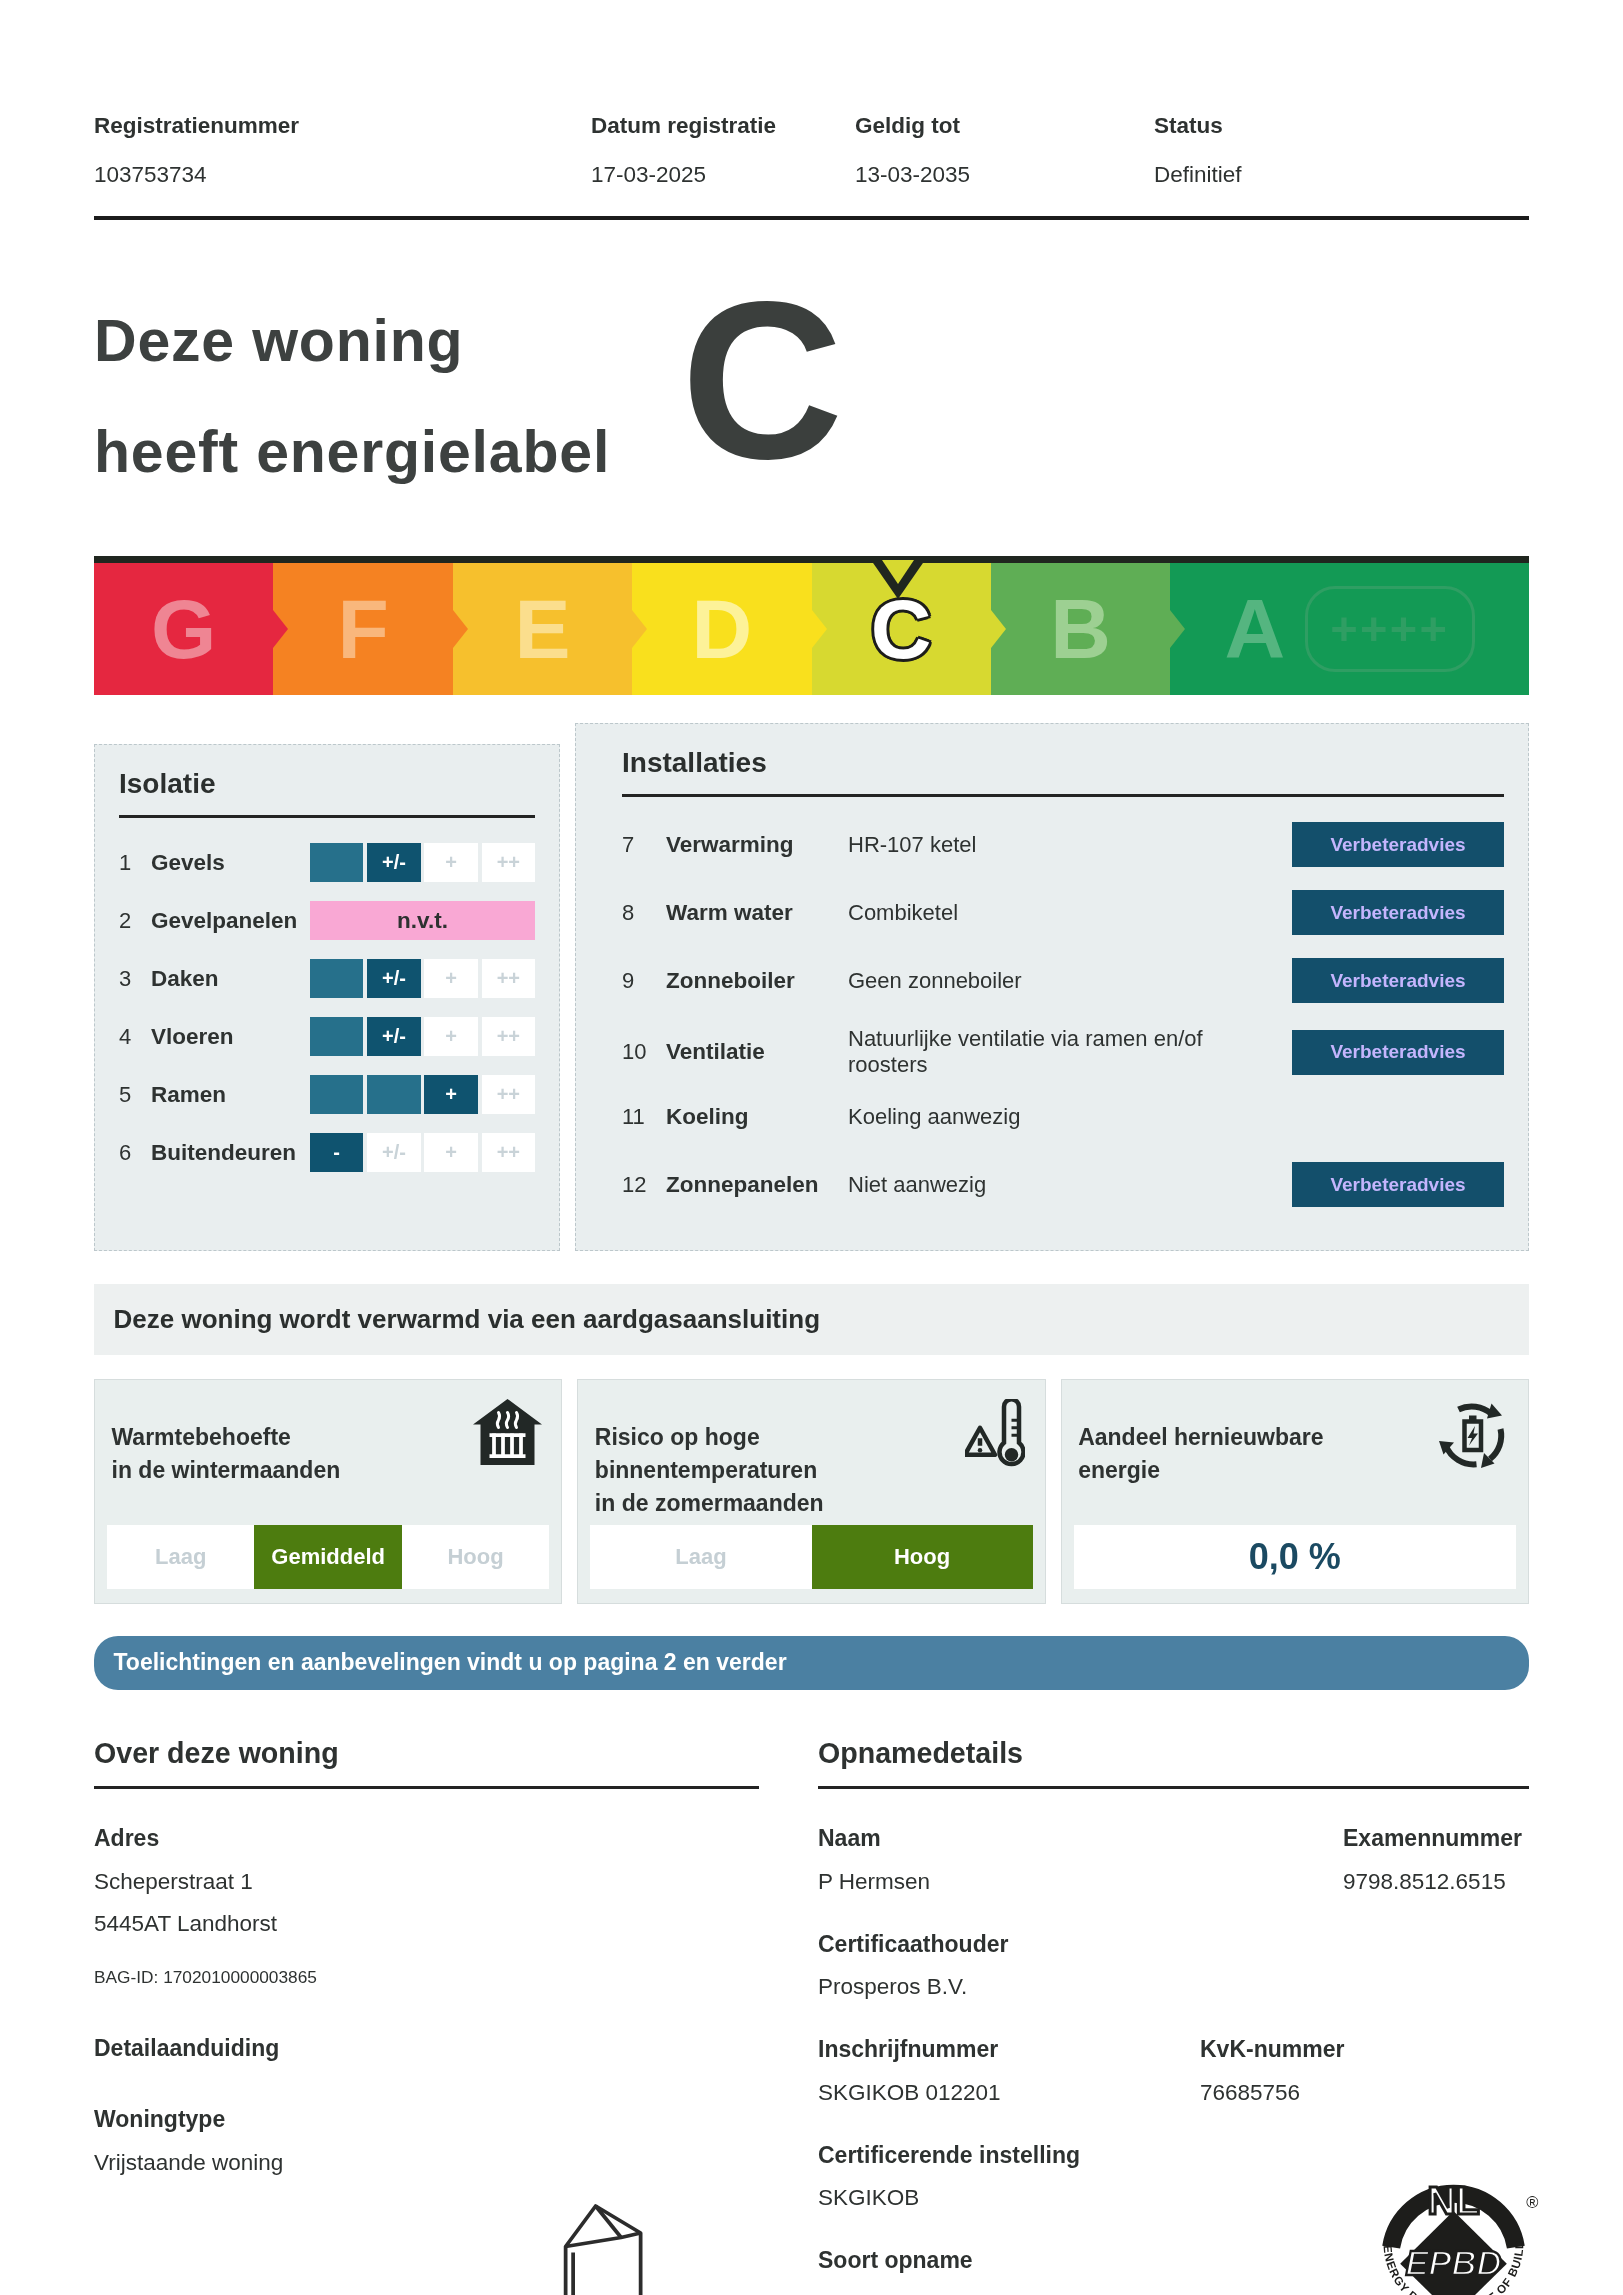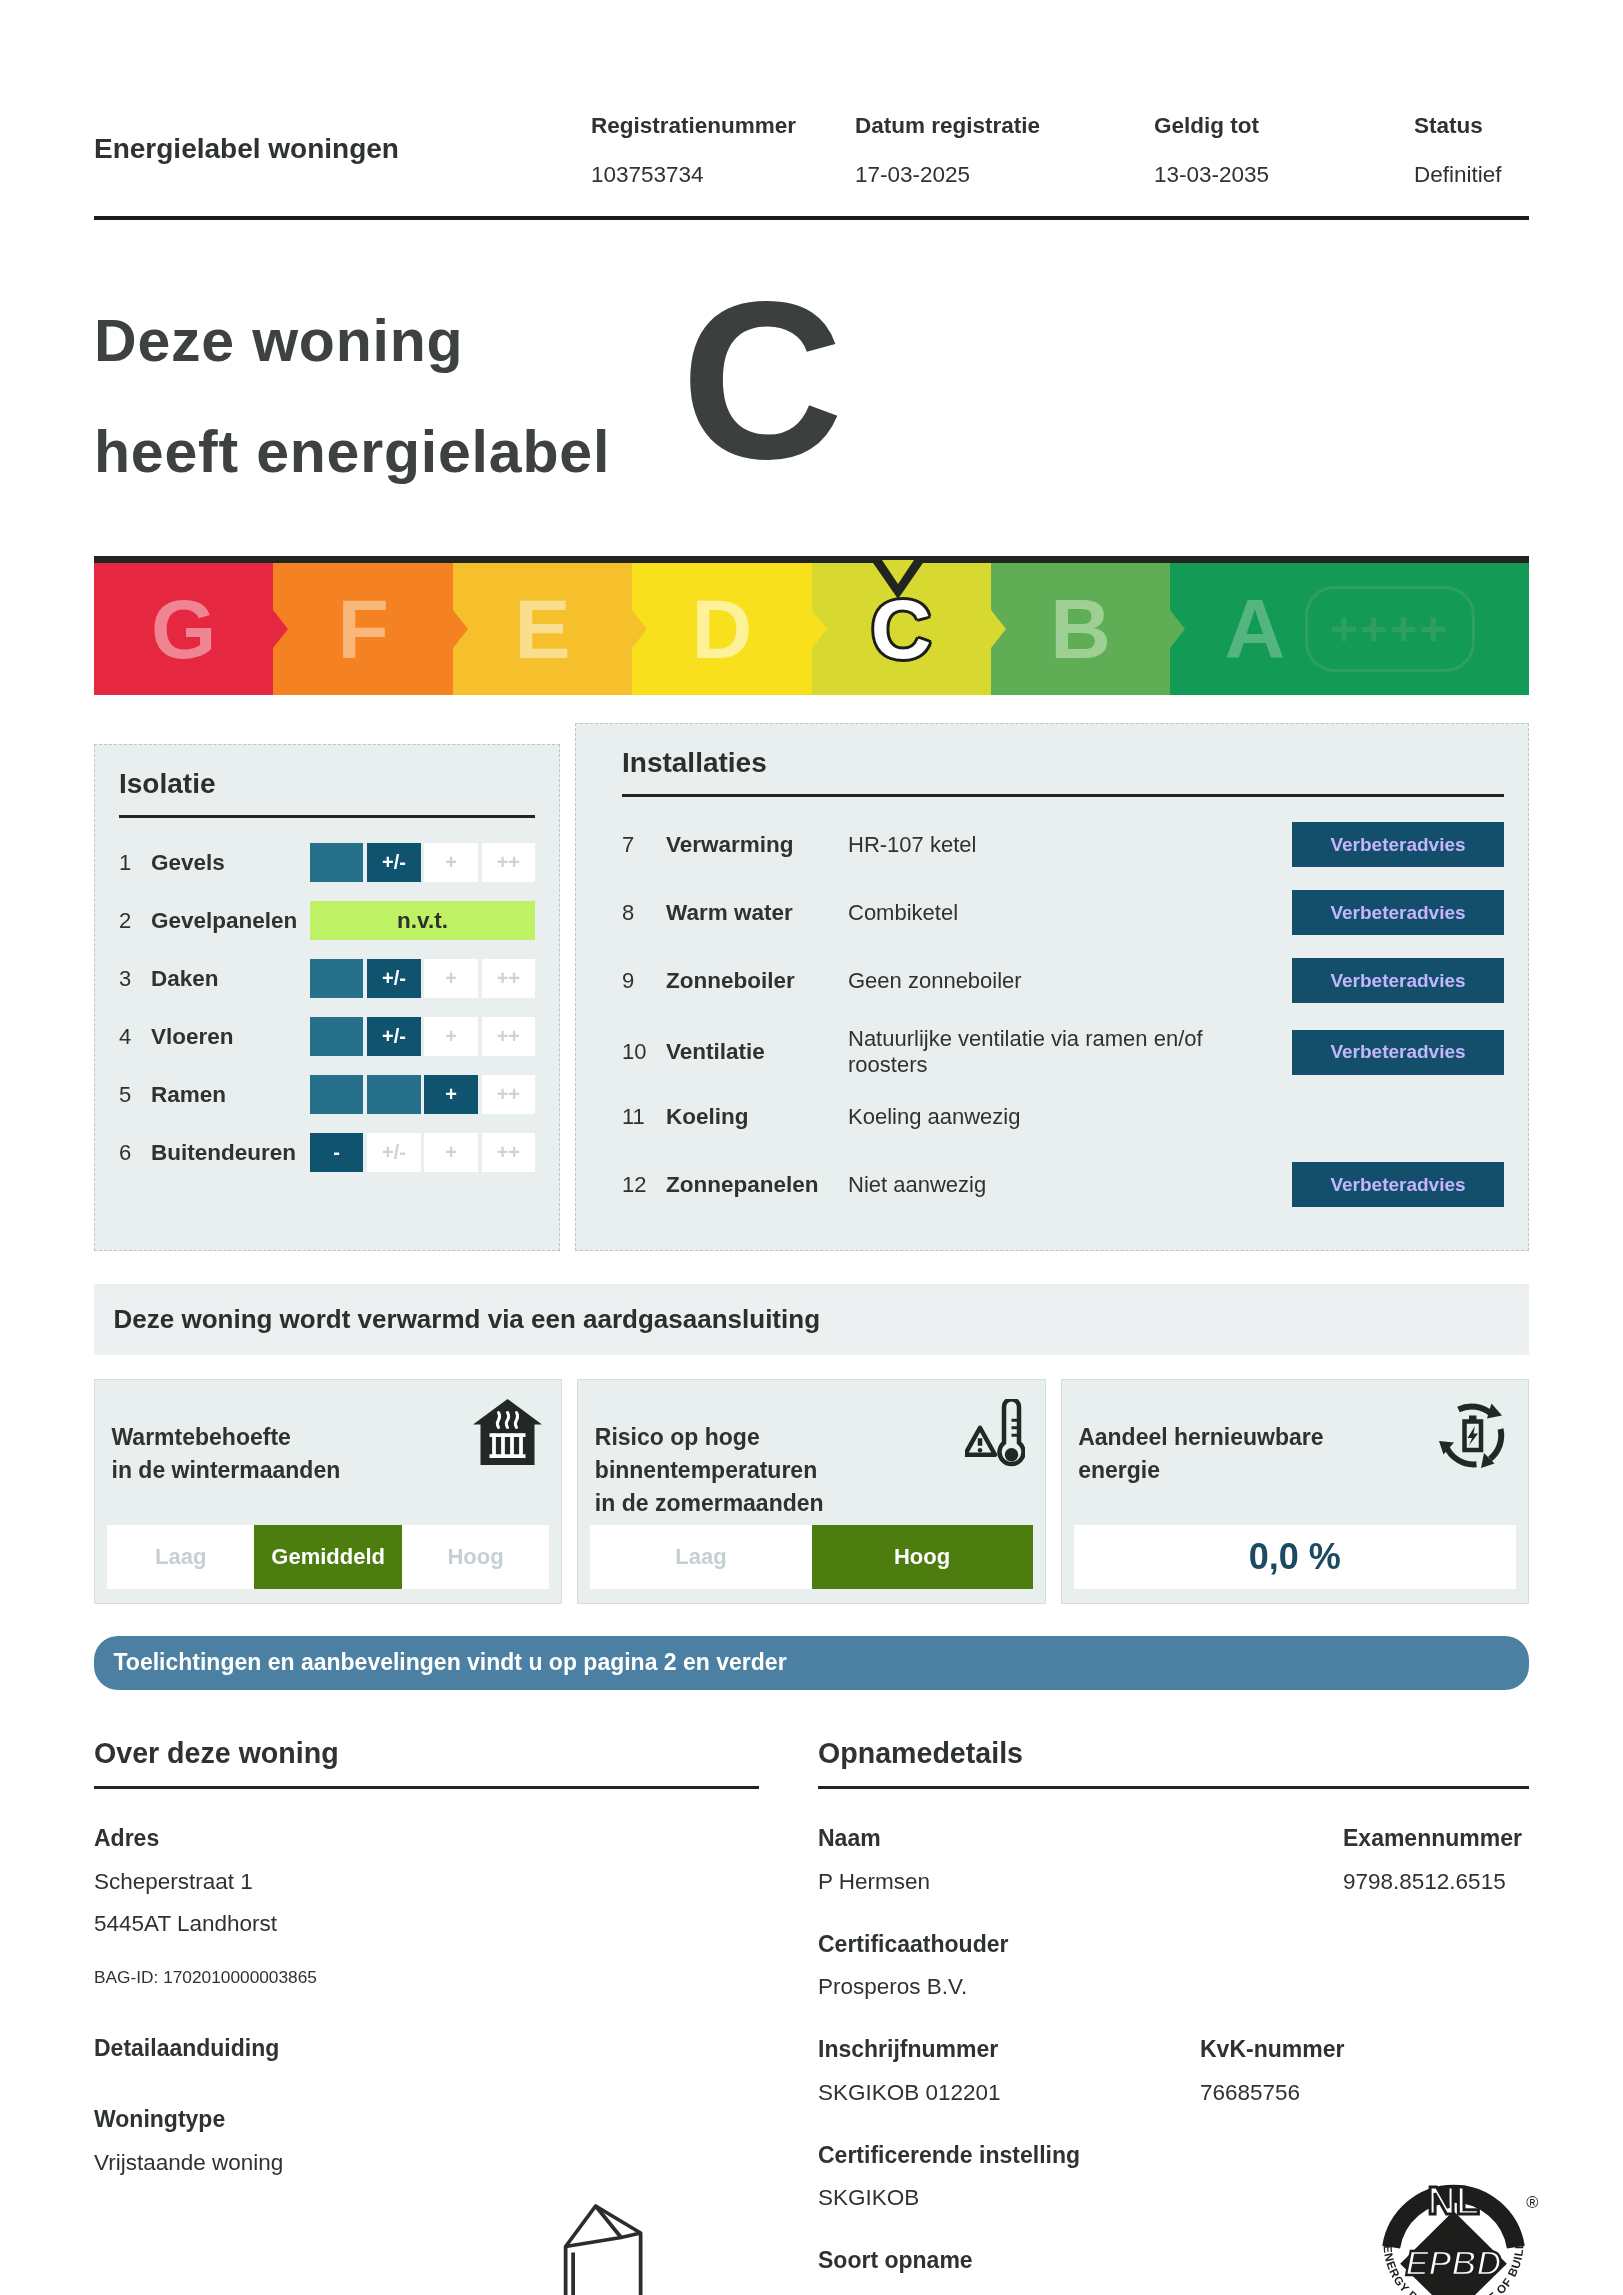--- a/index.html
+++ b/index.html
@@ -47,21 +47,21 @@
   .panel .prule { height:3px; background:#232323; margin:15px 0 25.5px 0; }
 
   .iso-row { display:flex; align-items:center; margin-bottom:19px; height:39px; }
   .iso-num { width:32px; font-size:22px; }
   .iso-lbl { width:159px; font-size:22.5px; font-weight:bold; }
   .cells { display:flex; gap:3.8px; flex:1; }
   .cell { flex:1; height:39px; background:#ffffff; display:flex; align-items:center; justify-content:center;
           font-size:20px; font-weight:bold; color:#c9d3d8; }
   .cell.filled { background:#26708b; }
   .cell.active { background:#0f536f; color:#ffffff; }
-  .cell.nvt { background:#bef264; color:#2d3130; font-size:22.5px; }
+  .cell.nvt { background:#f9a8d4; color:#2d3130; font-size:22.5px; }
 
   .inst-row { display:grid; grid-template-columns:44px 182px 1fr 212px; align-items:center; margin-bottom:23px; height:45px; }
   .inst-num { font-size:22px; }
   .inst-lbl { font-size:22.5px; font-weight:bold; }
   .inst-val { font-size:22px; padding-right:9px; }
   .advice-btn { height:45px; background:#134f6b; color:#c4b5fd; font-size:19px; font-weight:bold;
                 display:flex; align-items:center; justify-content:center; cursor:pointer; }
   .advice-btn:empty { visibility:hidden; }
 
   
@@ -104,21 +104,20 @@
   .two-col { display:grid; grid-template-columns:1fr 186px; }
   .two-col2 { display:grid; grid-template-columns:382px 1fr; }
   .epbd-logo { position:absolute; right:-10.5px; bottom:-30px; }
 </style>
 </head>
 <body>
 
 <div class="page">
 
   <div class="hdr">
-    <div class="hdr-title">Energielabel woningen</div>
     <div class="hdr-field">
       <div class="lbl">Registratienummer</div>
       <div class="val">103753734</div>
     </div>
     <div class="hdr-field">
       <div class="lbl">Datum registratie</div>
       <div class="val">17-03-2025</div>
     </div>
     <div class="hdr-field">
       <div class="lbl">Geldig tot</div>

